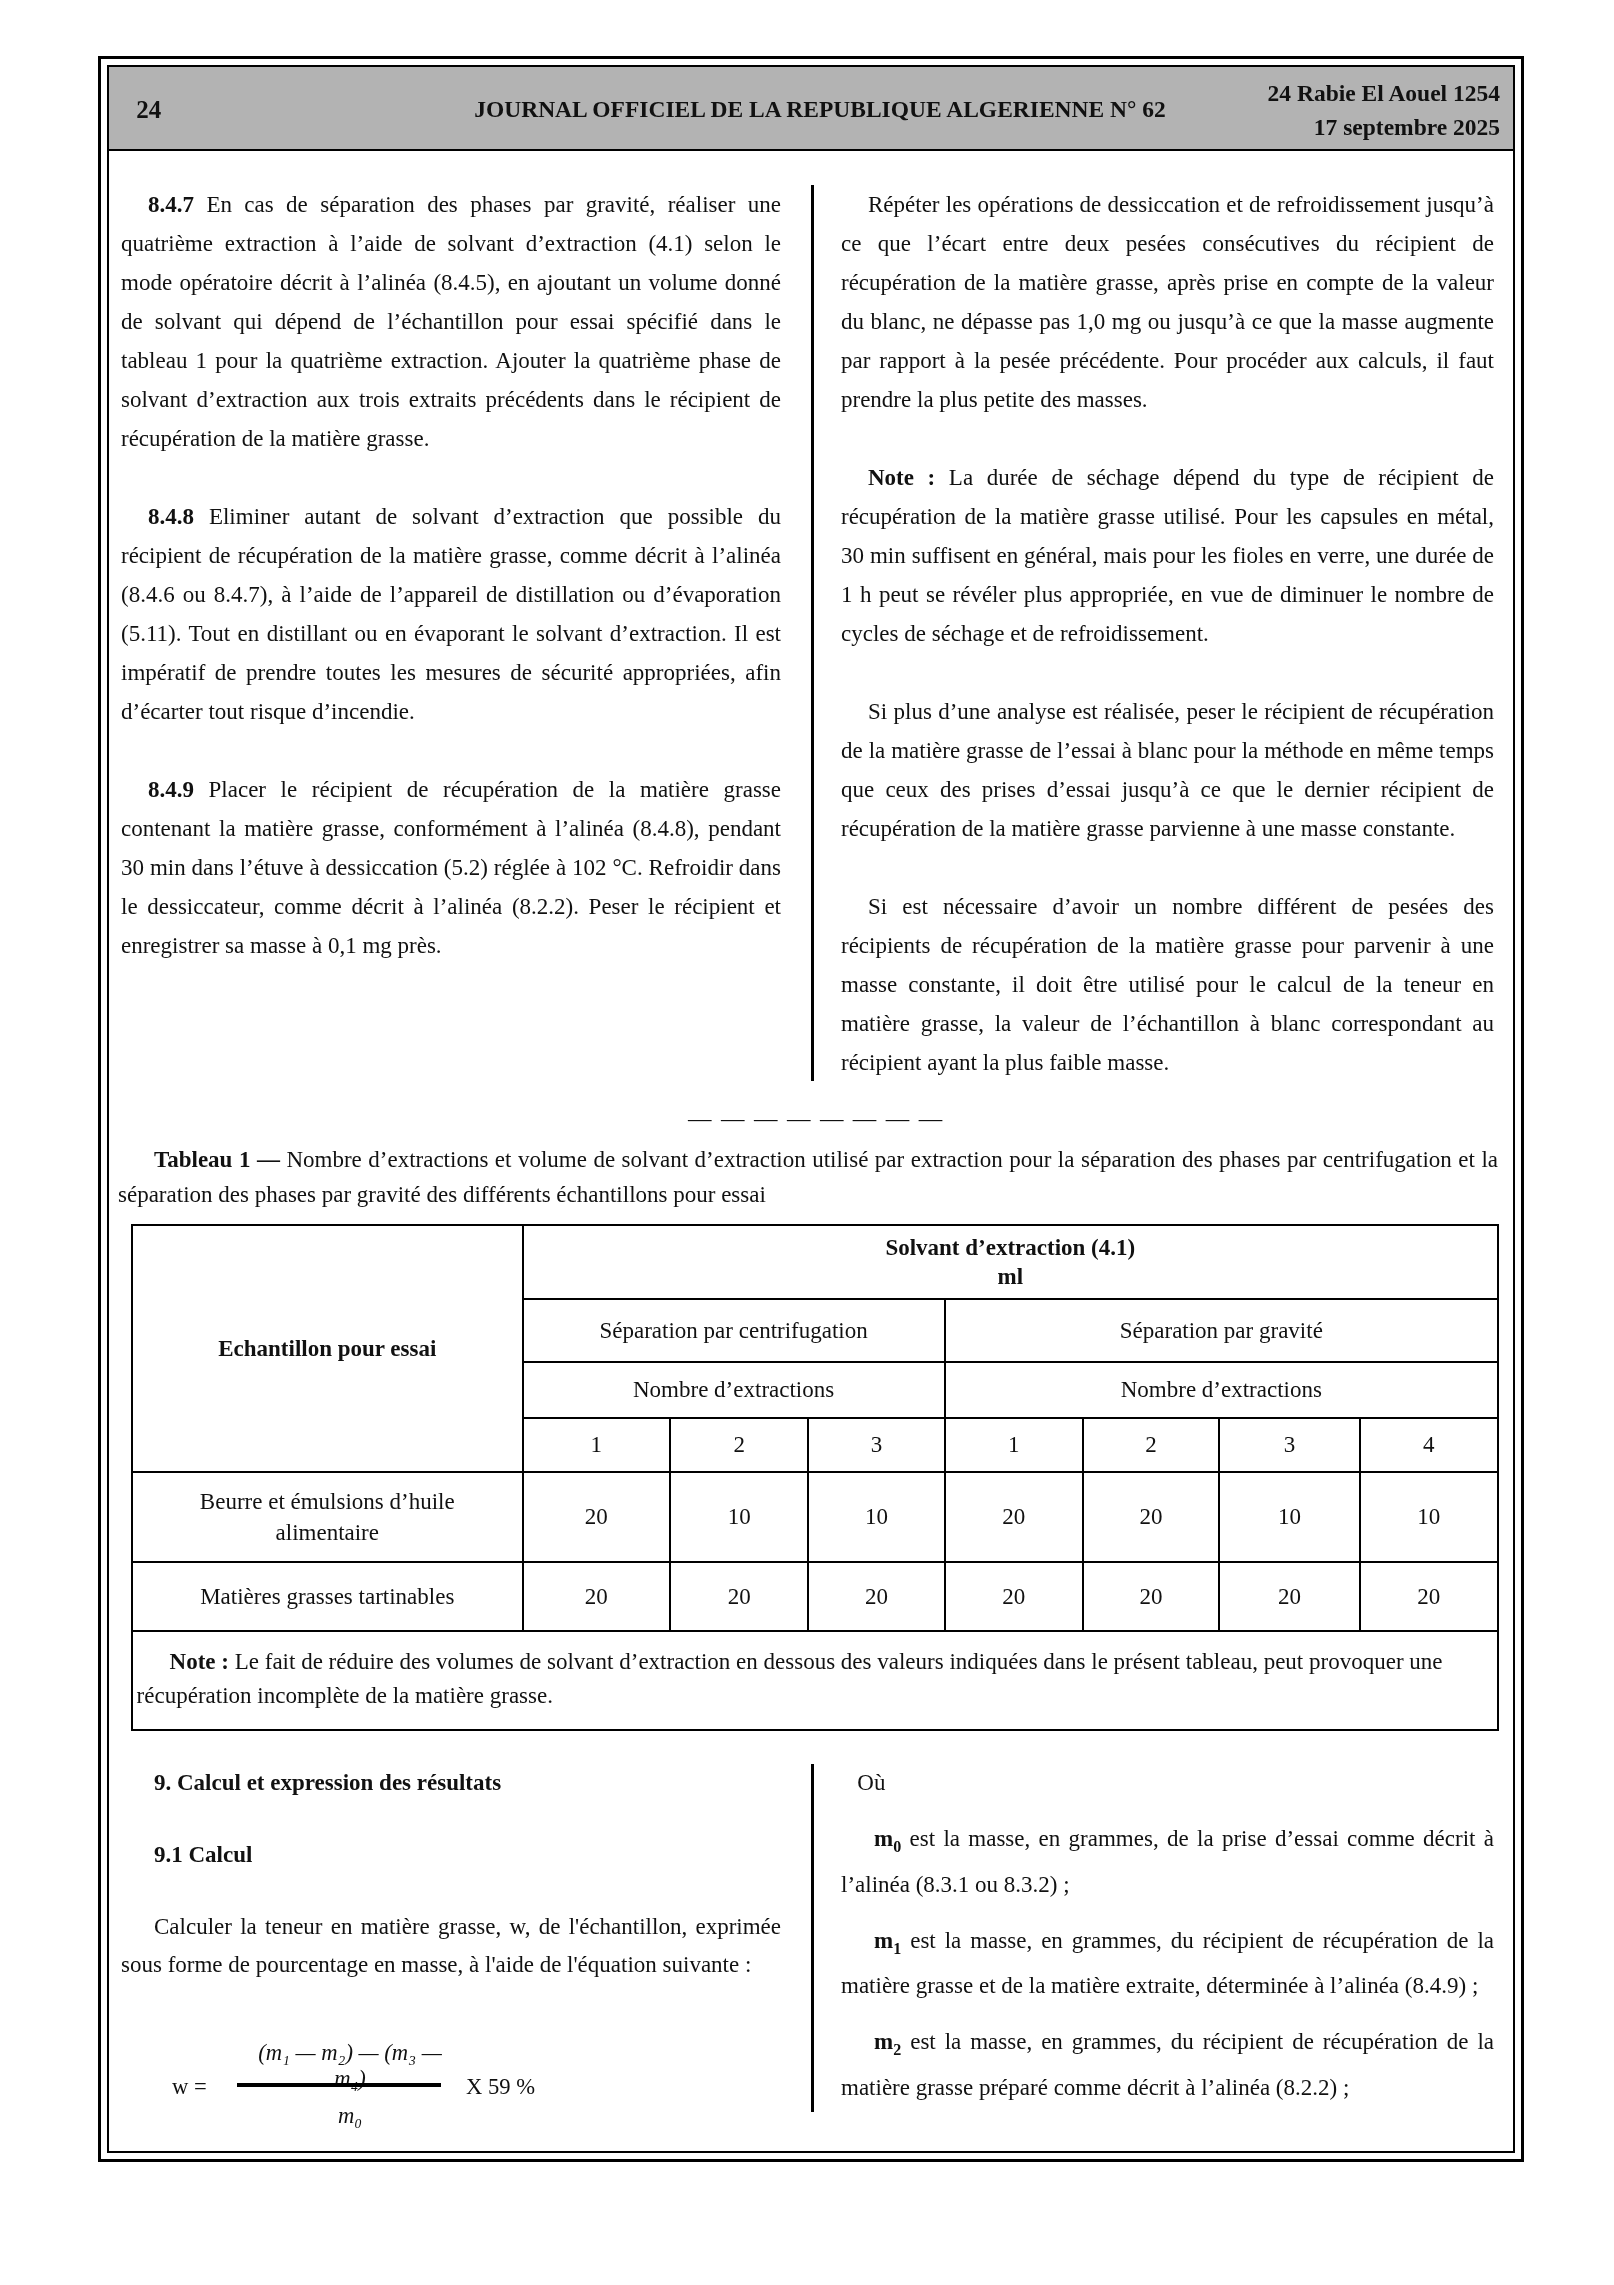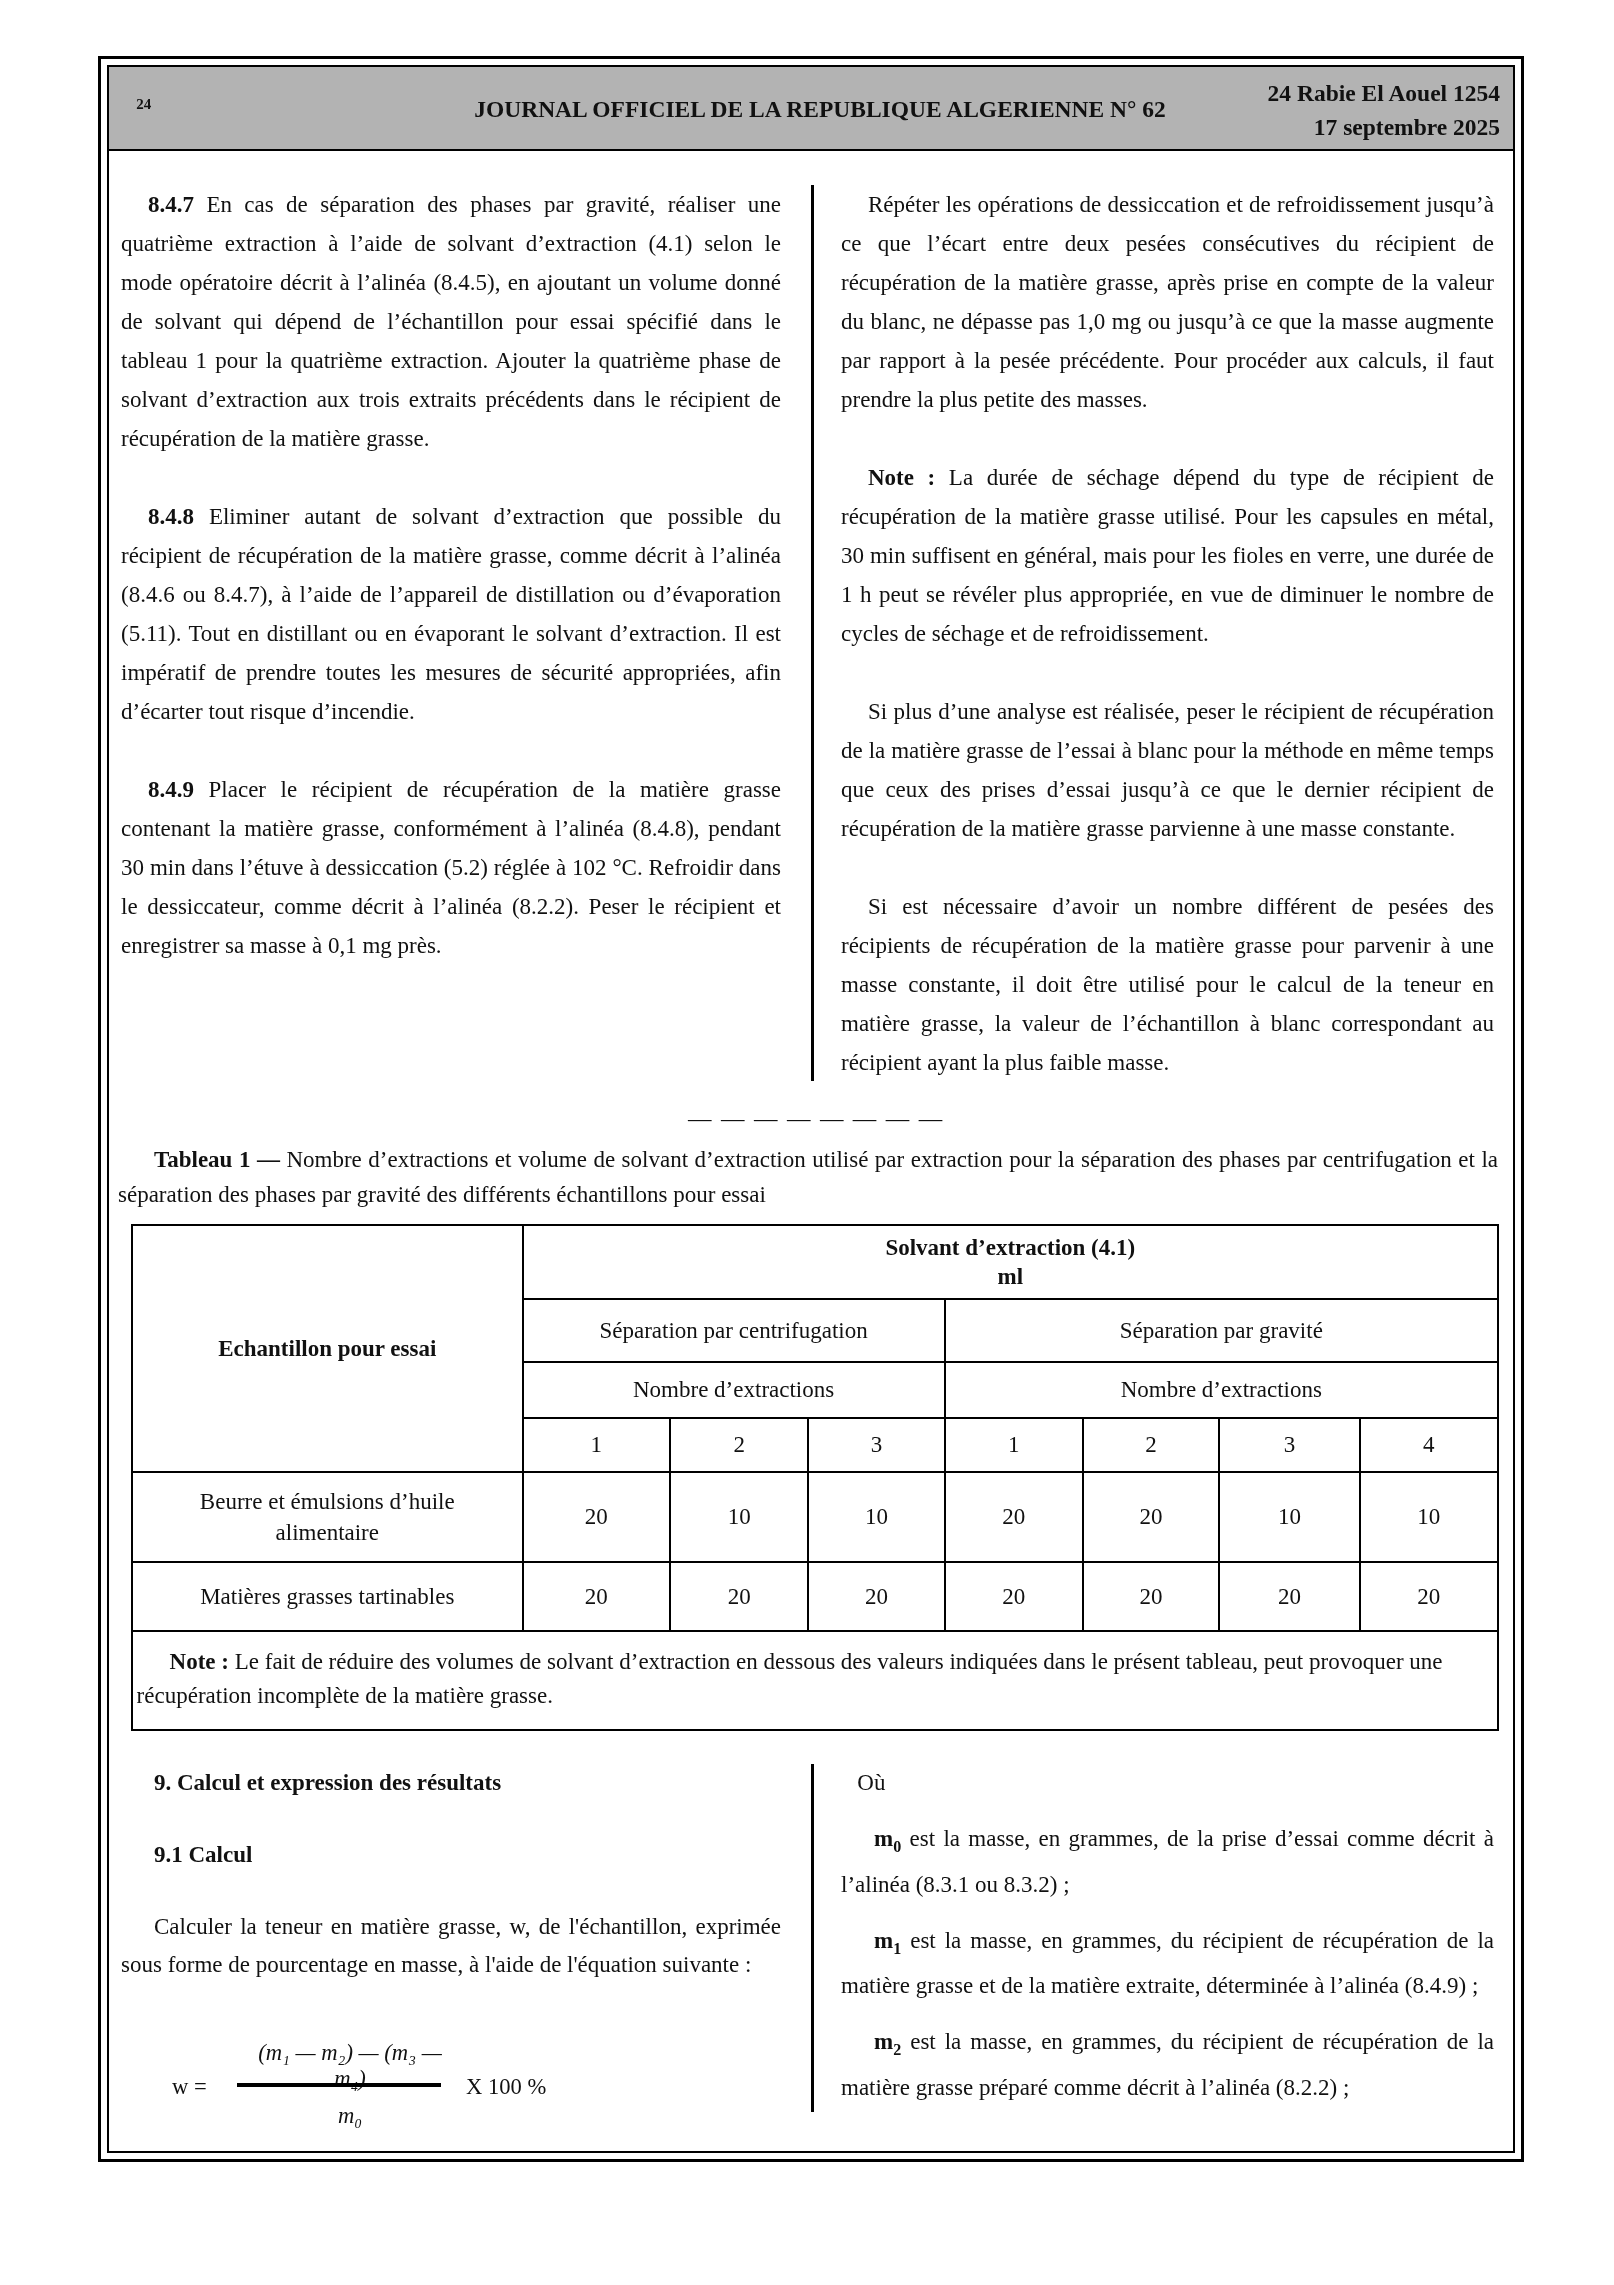--- a/index.html
+++ b/index.html
@@ -1,20 +1,20 @@
 <!DOCTYPE html>
 <html style="font-size:14.5px"><head>
 <meta charset="utf-8">
 <style>
   html, body { margin:0; padding:0; background:#ffffff; }
   body { width:1615px; height:2285px; position:relative; font-family:"Liberation Serif", "DejaVu Serif", serif; color:#111; }
   .frame-outer { position:absolute; left:98px; top:56px; width:1426px; height:2106px; border:3.6px solid #000; box-sizing:border-box; }
   .frame-inner { position:absolute; left:6.3px; top:6.3px; right:6.3px; bottom:6.3px; border:2.7px solid #000; box-sizing:border-box; }
   .header { position:absolute; left:0; top:0; right:0; height:84px; background:#b3b3b3; border-bottom:2.7px solid #000; box-sizing:border-box; font-weight:bold; }
-  .hdr-page { position:absolute; left:27px; top:29px; font-size:15px; }
+  .hdr-page { position:absolute; left:27px; top:29px; font-size:25px; }
   .hdr-title { position:absolute; left:0; right:0; top:29px; text-align:center; font-size:23.5px; padding-left:18px; }
   .hdr-date { position:absolute; right:12.7px; top:9px; text-align:right; font-size:23.5px; line-height:34px; }
 
   .col { position:absolute; font-size:23px; line-height:39px; text-align:justify; }
   .col p { margin:0 0 39px 0; text-indent:27px; }
   .col-left { left:121px; width:660px; top:185px; }
   .col-right { left:841px; width:653px; top:185px; }
   .col-divider { position:absolute; left:811px; width:2.7px; background:#000; }
   .b { font-weight:bold; }
 
@@ -146,21 +146,21 @@
   <div class="h">9.1 Calcul</div>
   <div style="height:34px"></div>
   <div class="indent">Calculer la teneur en matière grasse, w, de l'échantillon, exprimée sous forme de pourcentage en masse, à l'aide de l'équation suivante :</div>
 </div>
 
 <div class="formula">
   <span class="w">w =</span>
   <span class="num">(m₁ — m₂) — (m₃ — m₄)</span>
   <span class="bar"></span>
   <span class="den">m₀</span>
-  <span class="mult">X 100 %</span>
+  <span class="mult">X 59 %</span>
 </div>
 
 <div class="sec-right">
   <div style="padding-left:16.3px;">Où</div>
   <div style="height:18px"></div>
   <div class="indent"><b><span>m</span><sub>0</sub></b><span> est la masse, en grammes, de la prise d’essai comme décrit à l’alinéa (8.3.1 ou 8.3.2) ;</span></div>
   <div style="height:18px"></div>
   <div class="indent"><b><span>m</span><sub>1</sub></b><span> est la masse, en grammes, du récipient de récupération de la matière grasse et de la matière extraite, déterminée à l’alinéa (8.4.9) ;</span></div>
   <div style="height:18px"></div>
   <div class="indent"><b><span>m</span><sub>2</sub></b><span> est la masse, en grammes, du récipient de récupération de la matière grasse préparé comme décrit à l’alinéa (8.2.2) ;</span></div>

